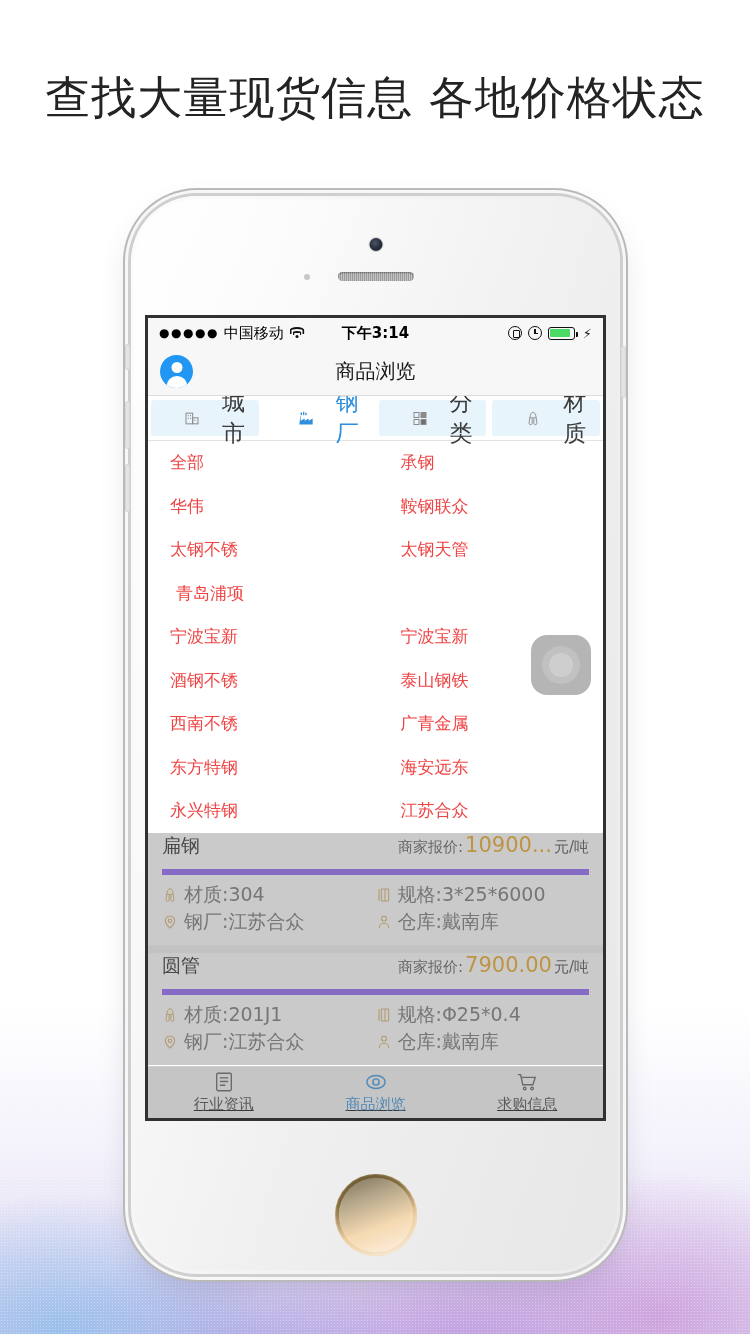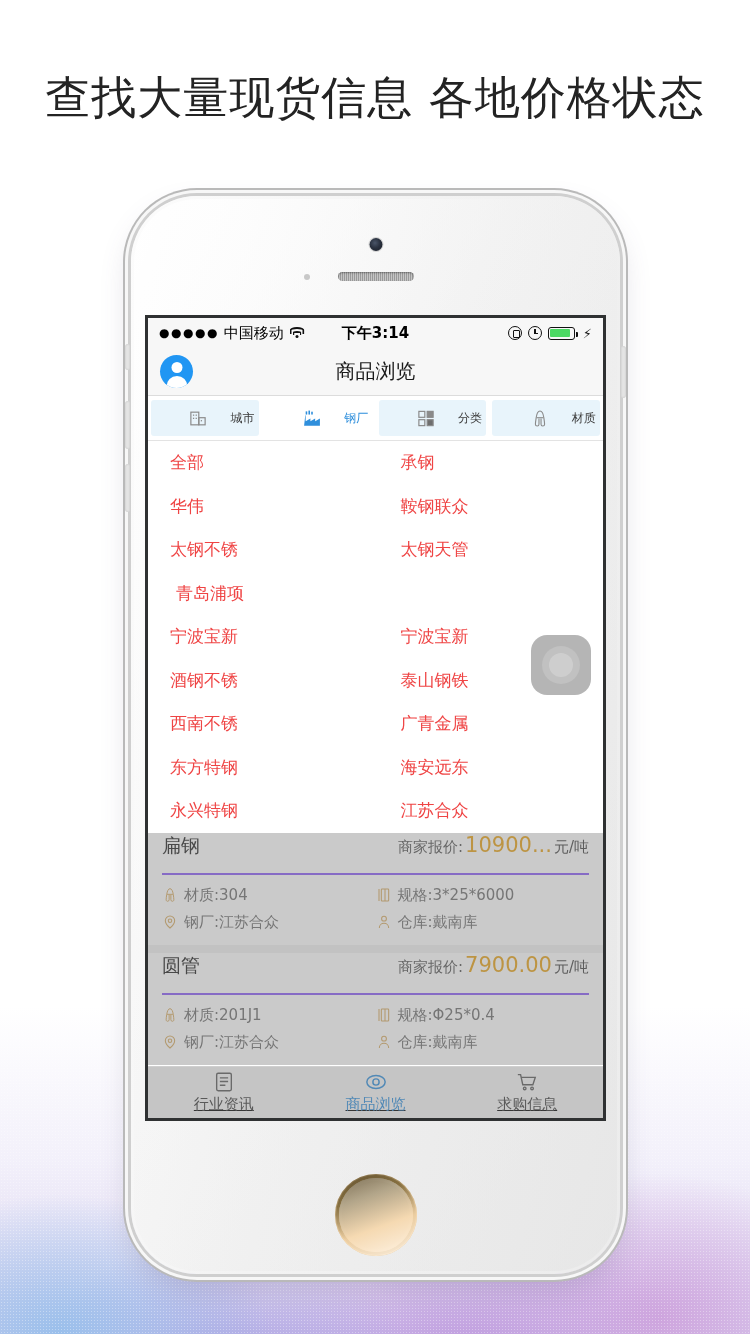--- a/index.html
+++ b/index.html
@@ -140,47 +140,47 @@
   }
   .avatar::before { content:""; position:absolute; left:50%; top:7px; transform:translateX(-50%); width:11px; height:11px; border-radius:50%; background:#fff; }
   .avatar::after { content:""; position:absolute; left:50%; top:21px; transform:translateX(-50%); width:21px; height:17px; border-radius:11px 11px 0 0; background:#fff; }
   .nav-title { position:absolute; left:0; right:0; text-align:center; font-size:20px; color:#1a1a1a; font-weight:500; pointer-events:none; }
 
   
   .filters { display:flex; height:44px; background:#ffffff; align-items:stretch; }
   .filter {
     flex:1; margin:4px 3px; border-radius:3px; background:#e8f4fb;
     display:flex; align-items:center; justify-content:center; gap:22px;
-    font-size:12px; color:#3b3b3b; cursor:pointer;padding-left:33px;
+    font-size:23px; color:#3b3b3b; cursor:pointer;padding-left:33px;
   }
   .filter.active { background:#ffffff; color:#2f8fdc; margin:0 3px 0 3px; border-radius:4px 4px 0 0; box-shadow:none; }
   .filter .ic { width:20px; height:19px; display:block; }
 
   .panel-divider { height:1px; background:#e3e3e3; }
 
   
   .dropdown { background:#fff; }
   .dd-row { display:flex; }
   .dd-cell {
     flex:1; height:43.5px; display:flex; align-items:center;
     font-size:17px; color:#ef4444; padding-left:22px; cursor:pointer;
   }
   .dd-cell.col2 { padding-left:28px; }
 
   
   .products { position:relative; background:#fff; }
   .card { background:#fff; padding:0 14px; }
-  .card-head { display:flex; align-items:baseline; justify-content:space-between; height:42px; border-bottom:2px solid #8b5cf6; }
+  .card-head { display:flex; align-items:baseline; justify-content:space-between; height:42px; border-bottom:6px solid #8b5cf6; }
   .card-title { font-size:19px; color:#222; }
   .price-wrap { font-size:15px; color:#555; display:flex; align-items:baseline; gap:0; }
   .price-num { font-size:21px; color:#e8a317; margin:0 2px; }
   .price-unit { font-size:15px; color:#444; }
   .card-meta { padding:7px 0 9px; }
   .meta-row { display:flex; }
-  .meta-item { flex:1; display:flex; align-items:center; gap:6px; font-size:15px; color:#6f6f6f; height:27px; }
+  .meta-item { flex:1; display:flex; align-items:center; gap:6px; font-size:19px; color:#6f6f6f; height:27px; }
   .meta-item .ic { width:16px; height:16px; flex:0 0 auto; }
   .card-gap { height:8px; background:#f2f2f2; }
 
   .dim-overlay { position:absolute; inset:0; background:rgba(128,128,128,0.42); pointer-events:none; }
 
   
   .assistive {
     position:absolute; right:12px; top:317px; width:60px; height:60px;
     border-radius:16px; background:rgba(90,90,90,0.45);
     display:flex; align-items:center; justify-content:center;

